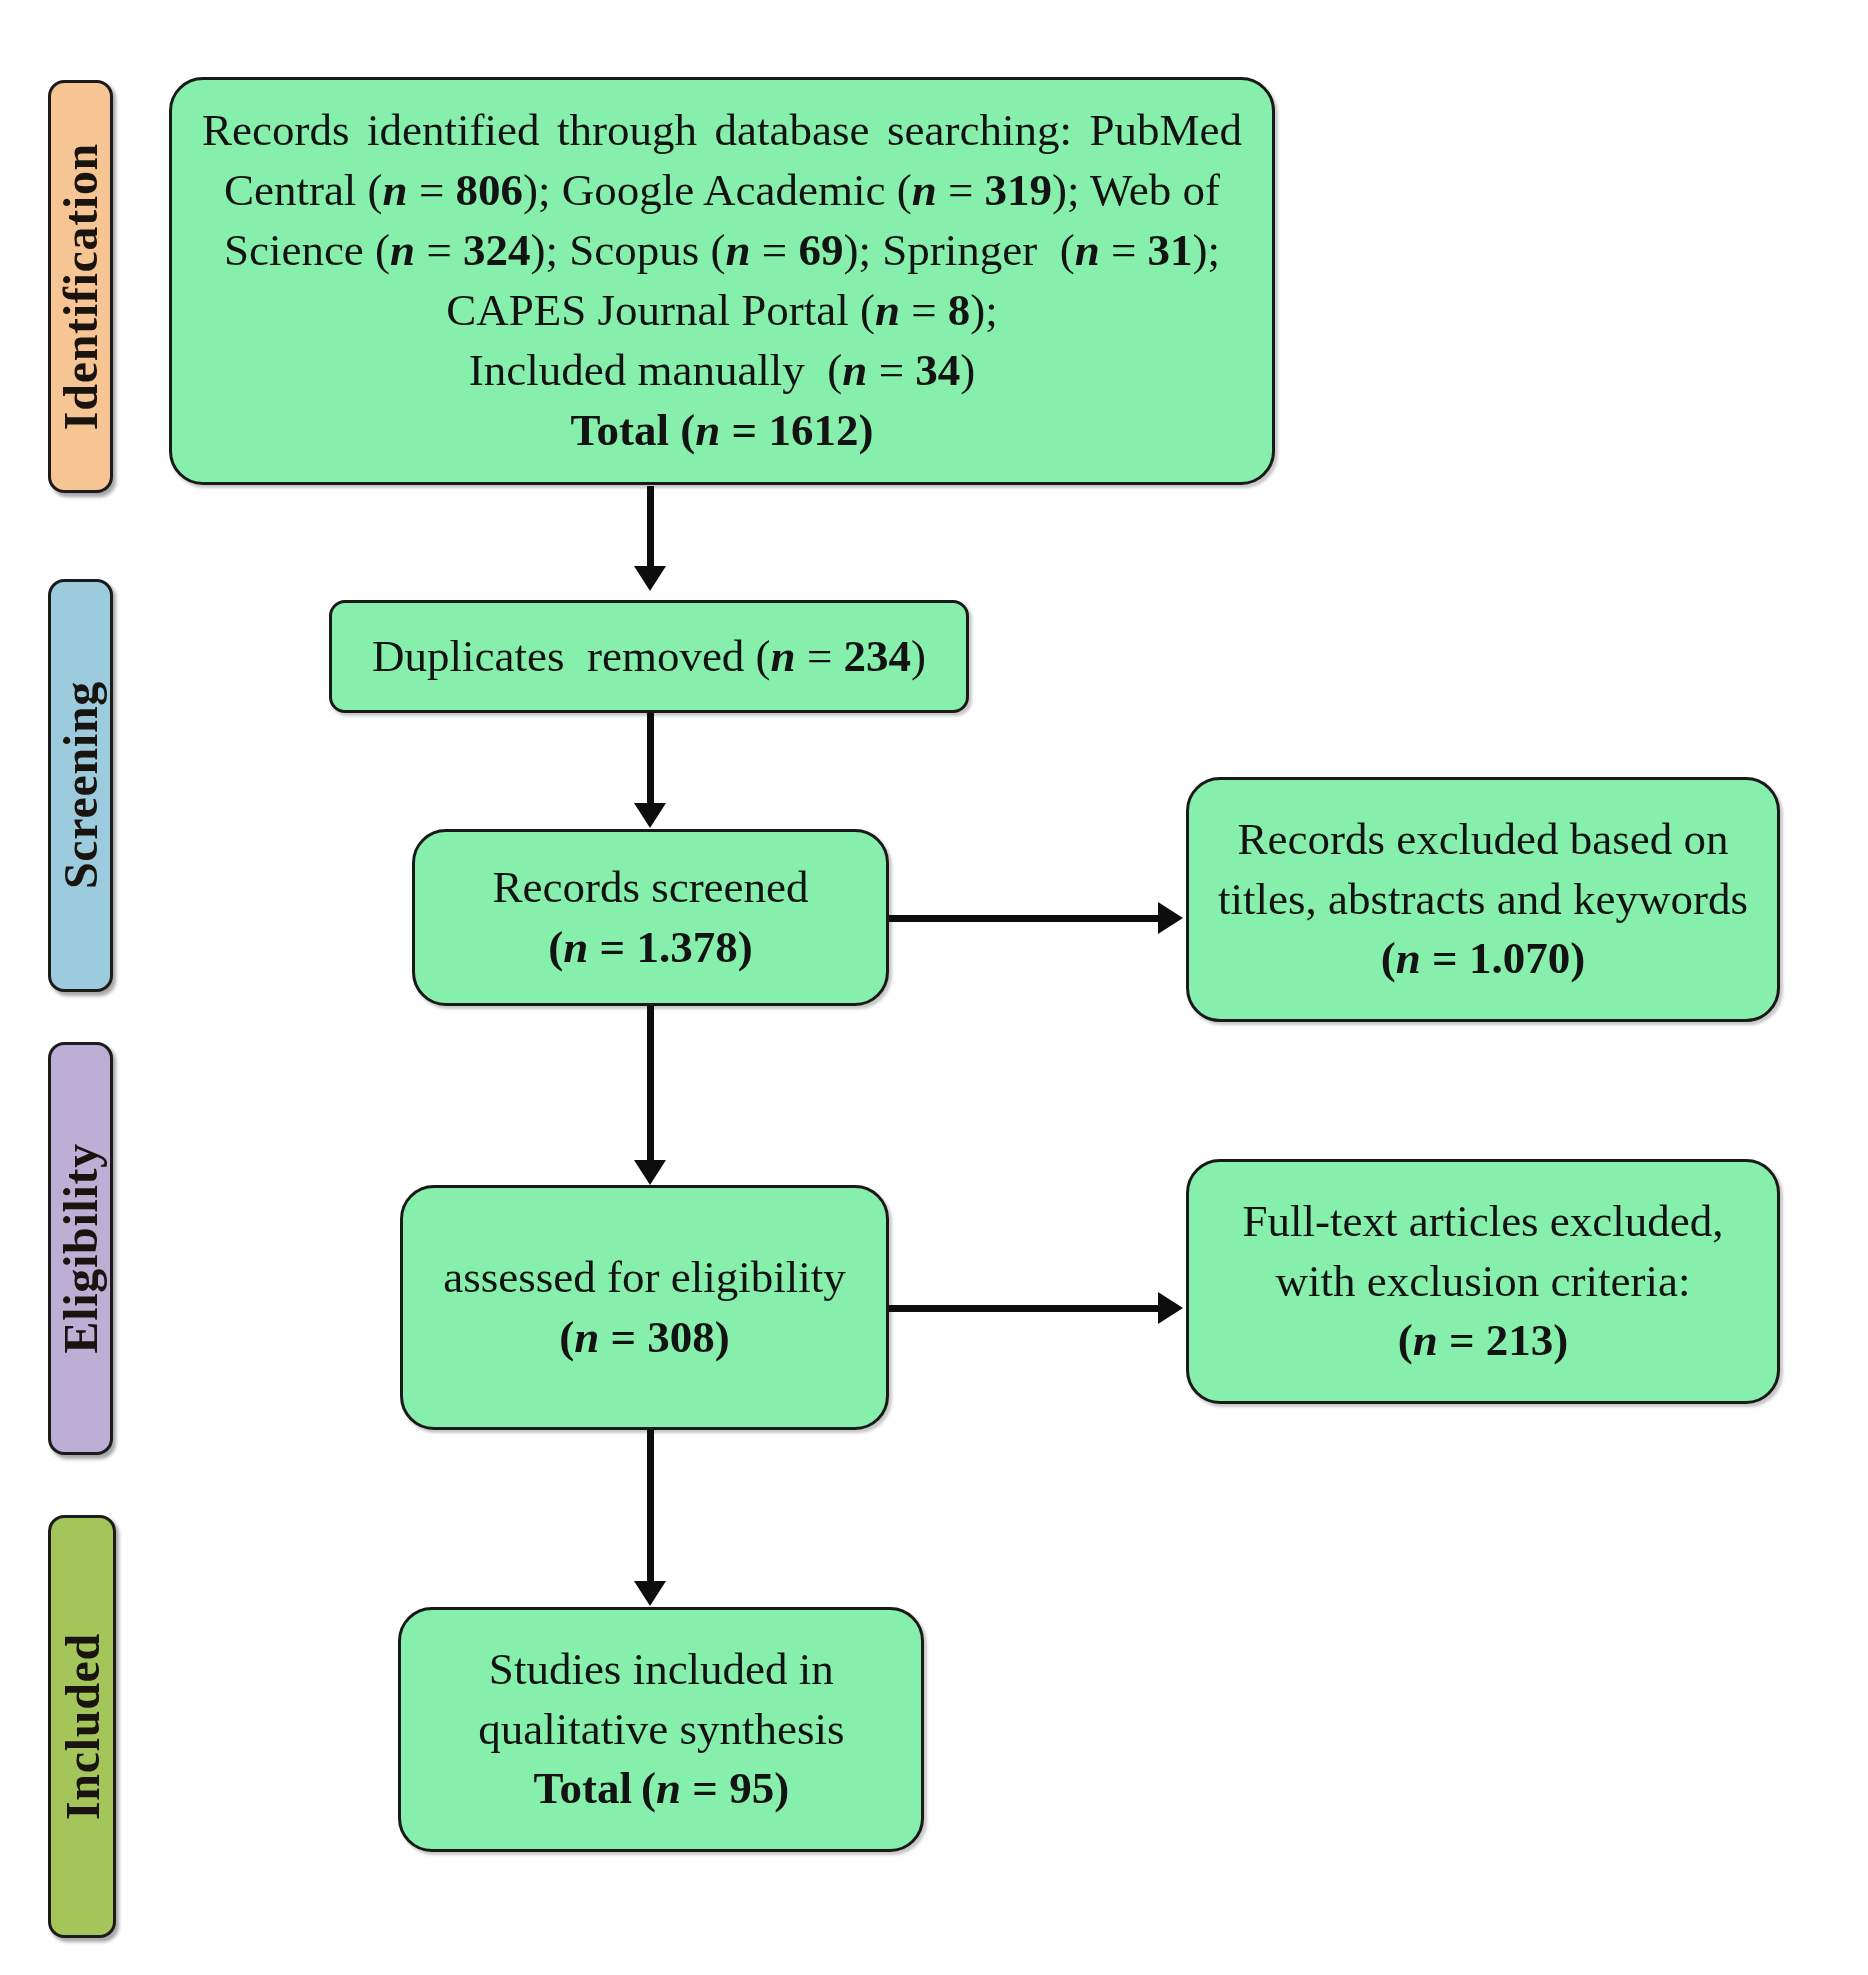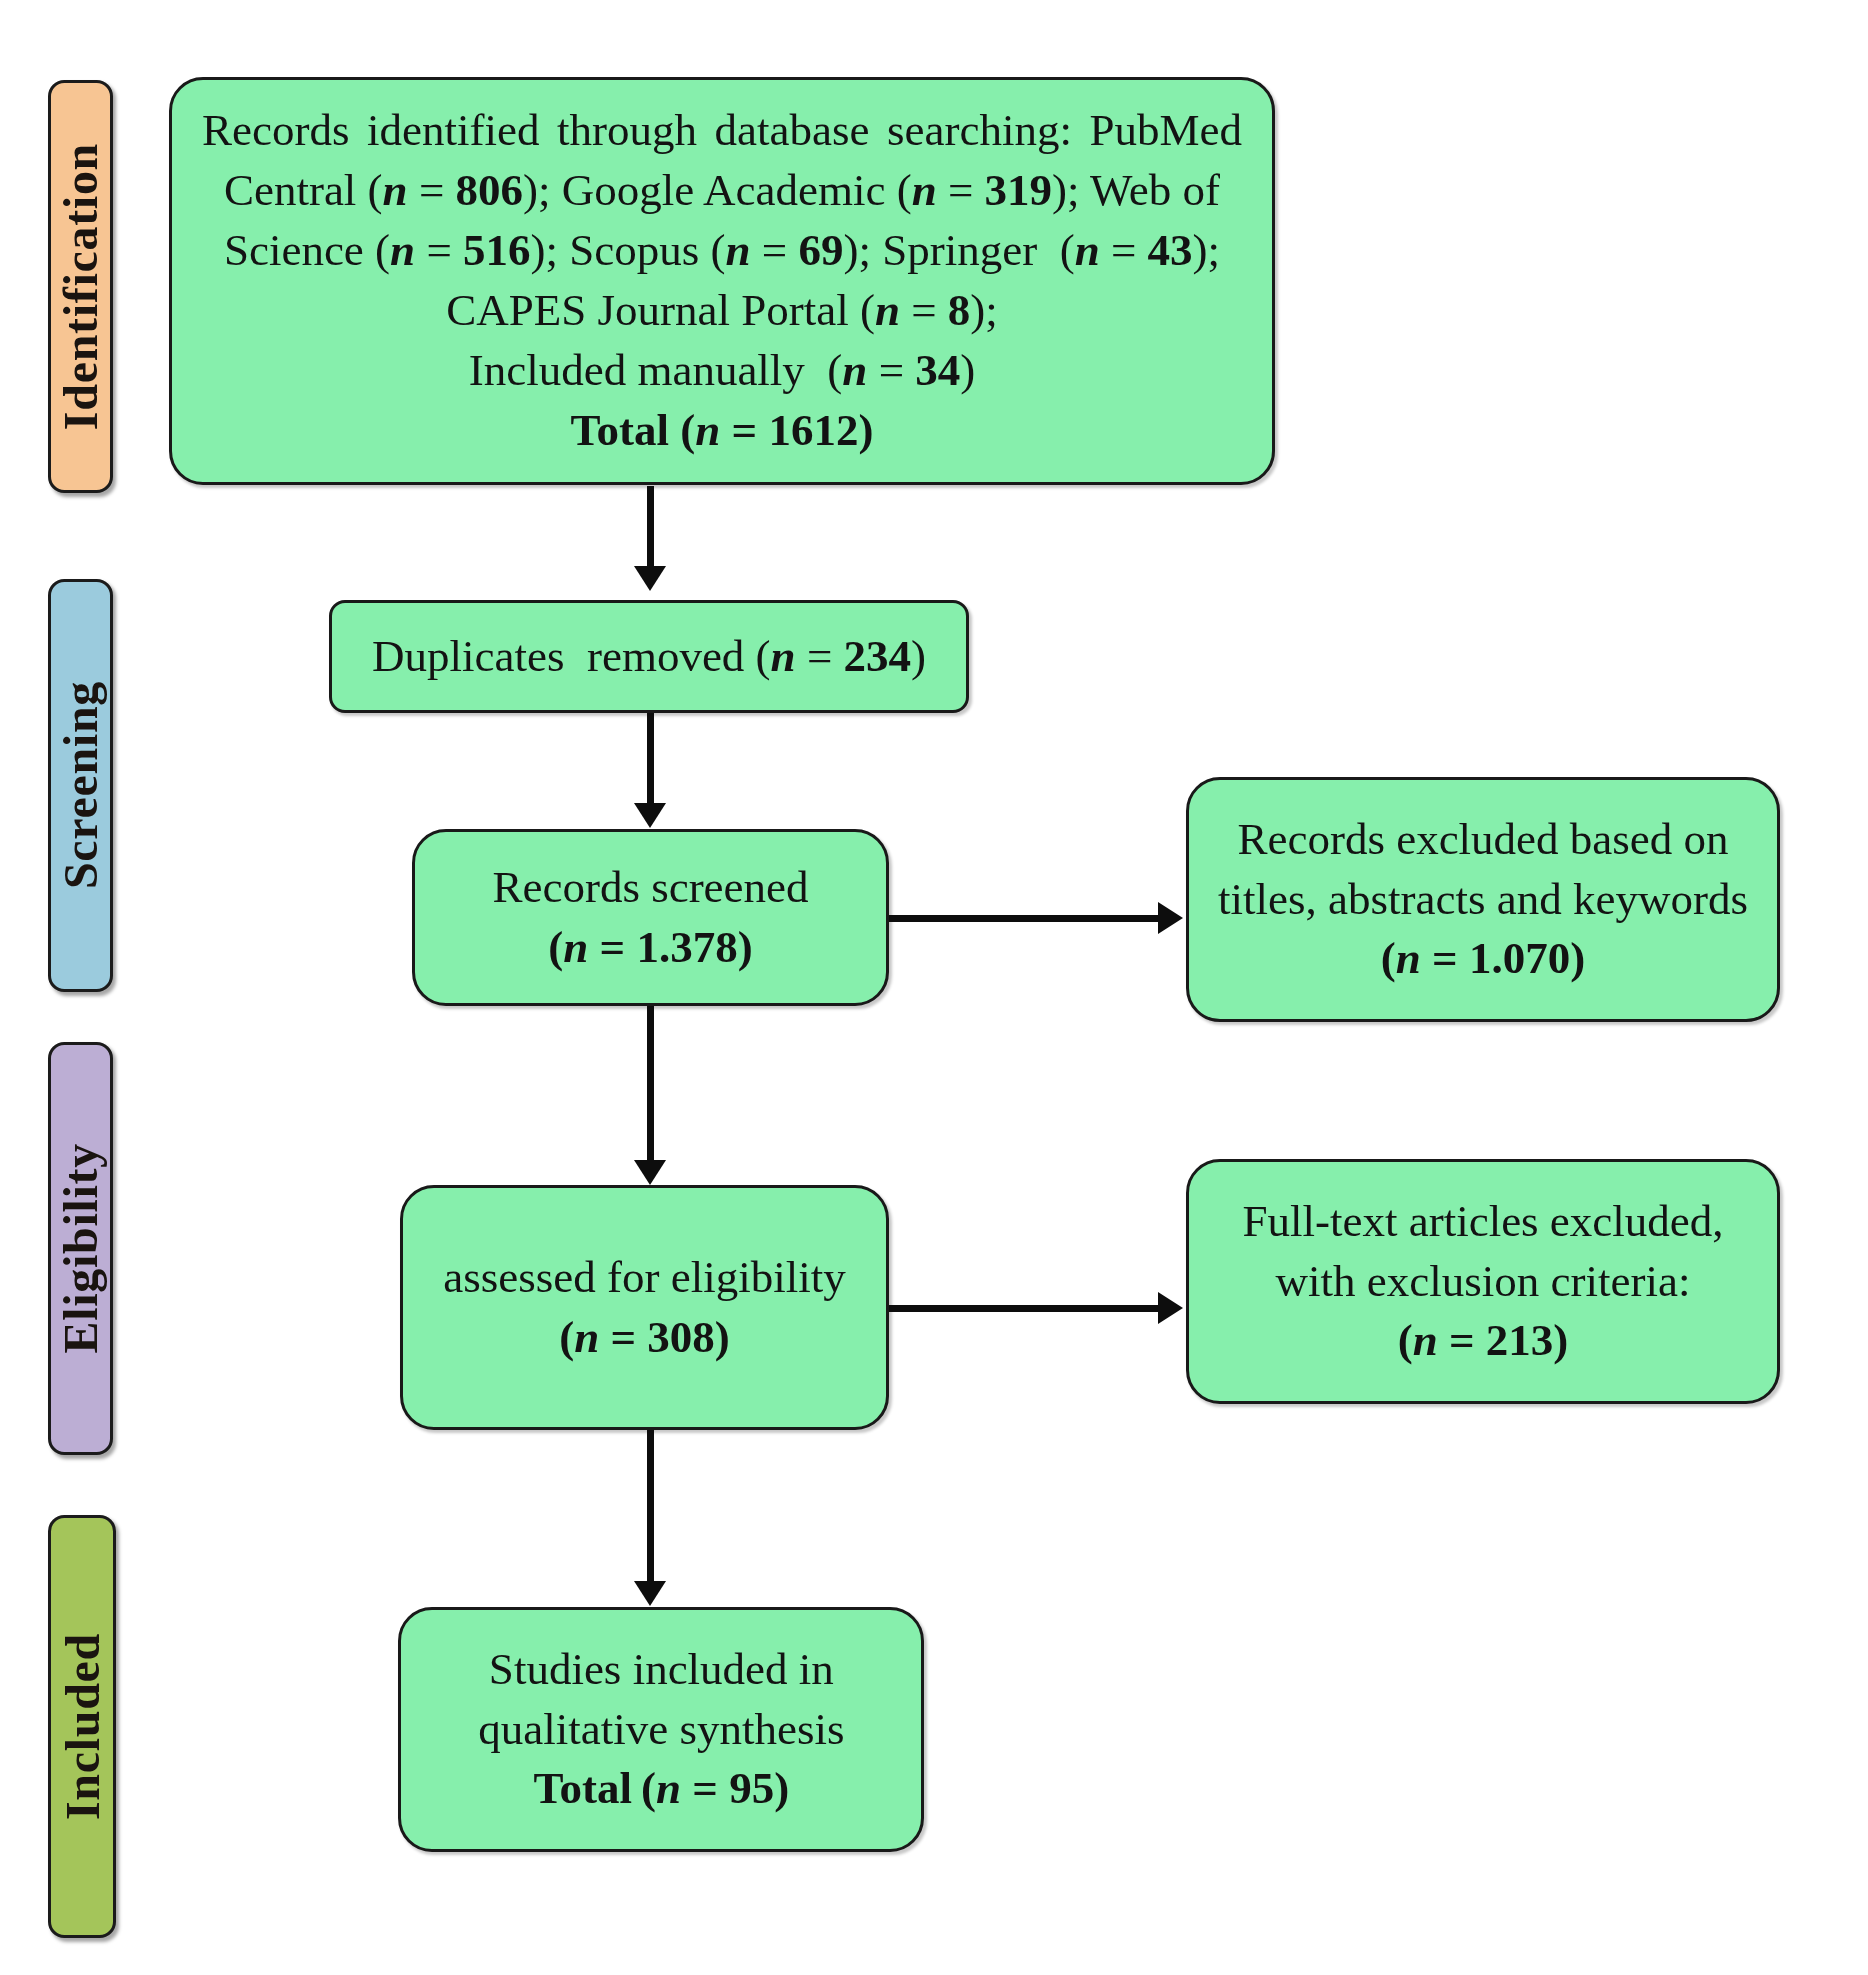--- a/index.html
+++ b/index.html
@@ -122,21 +122,21 @@
   <div class="stage-tab" style="left:48px; top:1515px; width:68px; height:423px; background:#A4C55A;">
     <span class="stage-label">Included</span>
   </div>
 
   <div class="flow-box" style="left:169px; top:77px; width:1106px; height:408px; padding:10.4px 30px;">
     <div class="line just">Records identified through database searching: PubMed</div>
     <div class="line">
       Central (<em class="nvar">n</em> = <span class="nb">806</span>); Google Academic (<em class="nvar">n</em> = <span class="nb">319</span>); Web of
     </div>
     <div class="line">
-      Science (<em class="nvar">n</em> = <span class="nb">516</span>); Scopus (<em class="nvar">n</em> = <span class="nb">69</span>); Springer &nbsp;(<em class="nvar">n</em> = <span class="nb">43</span>);
+      Science (<em class="nvar">n</em> = <span class="nb">324</span>); Scopus (<em class="nvar">n</em> = <span class="nb">69</span>); Springer &nbsp;(<em class="nvar">n</em> = <span class="nb">31</span>);
     </div>
     <div class="line">
       CAPES Journal Portal (<em class="nvar">n</em> = <span class="nb">8</span>);
     </div>
     <div class="line">
       Included manually &nbsp;(<em class="nvar">n</em> = <span class="nb">34</span>)
     </div>
     <div class="line bold">
       <span>Total</span>
       (<em class="nvar">n</em> = <span class="nb">1612</span>)

